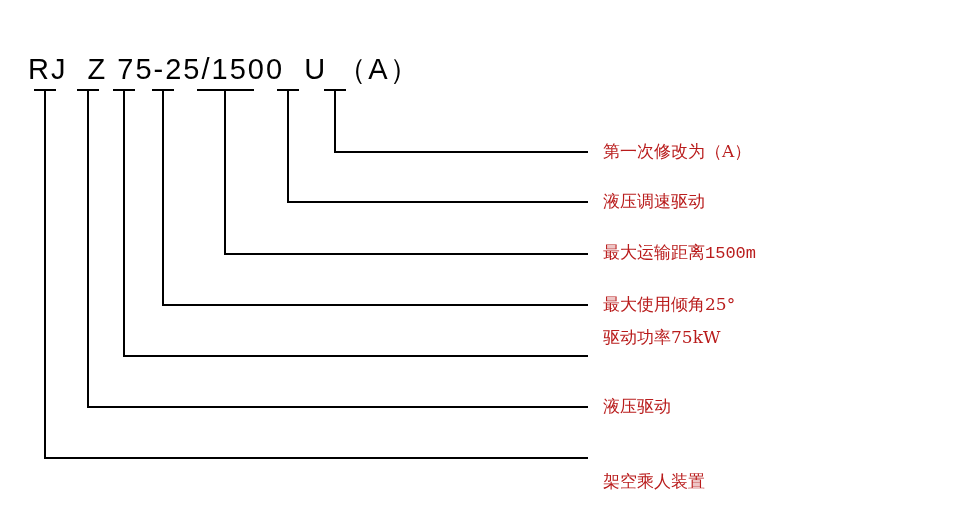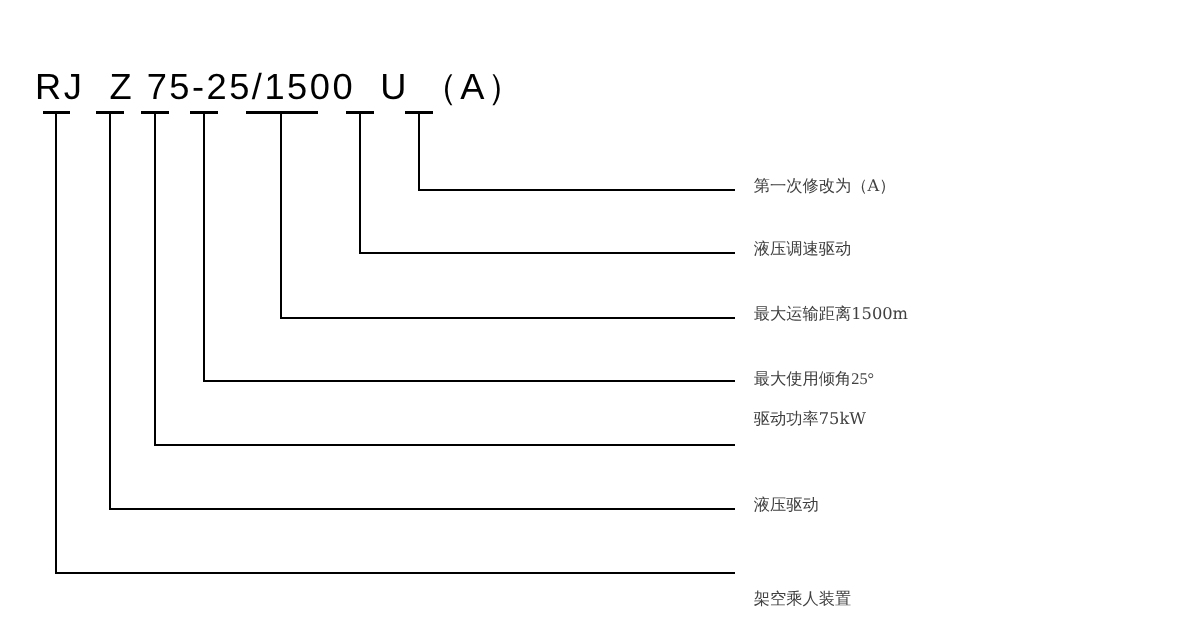--- a/index.html
+++ b/index.html
@@ -40,22 +40,22 @@
     shape-rendering: crispEdges;
   }
   .tick-cap {
     stroke: #000000;
     stroke-width: 1.8;
     shape-rendering: crispEdges;
   }
   .callout-label {
     position: absolute;
     font-family: "DejaVu Serif", "Liberation Serif", serif;
-    font-size: 13px;
-    color: #404040;
+    font-size: 17px;
+    color: #b91c1c;
     white-space: nowrap;
     line-height: 1;
   }
 </style>
 </head>
 <body>
 
 <div id="page">
 
   <div id="model-code">RJ  Z 75-25/1500  U （A）</div>
@@ -76,19 +76,19 @@
         <path d="M 288 90 L 288 202 L 588 202" class="leader-path"></path>
         <line x1="324" y1="90" x2="346" y2="90" class="tick-cap"></line>
         <path d="M 335 90 L 335 152 L 588 152" class="leader-path"></path>
       </g>
   </svg>
 
   <div id="labels-layer">
       <div class="callout-label" style="left: 603px; top: 449px; margin-top: 24px;">架空乘人装置</div>
       <div class="callout-label" style="left: 603px; top: 398px;">液压驱动</div>
       <div class="callout-label" style="left: 603px; top: 329px;">驱动功率75kW</div>
-      <div class="callout-label" style="left: 603px; top: 296px; font-family: Liberation Serif, serif;">最大使用倾角25°</div>
-      <div class="callout-label" style="left: 603px; top: 245px;">最大运输距离1500m</div>
+      <div class="callout-label" style="left: 603px; top: 296px;">最大使用倾角25°</div>
+      <div class="callout-label" style="left: 603px; top: 245px; font-family: Liberation Mono, monospace;">最大运输距离1500m</div>
       <div class="callout-label" style="left: 603px; top: 193px;">液压调速驱动</div>
       <div class="callout-label" style="left: 603px; top: 143px;">第一次修改为（A）</div>
     </div>
 
 </div>
 
 </body></html>

